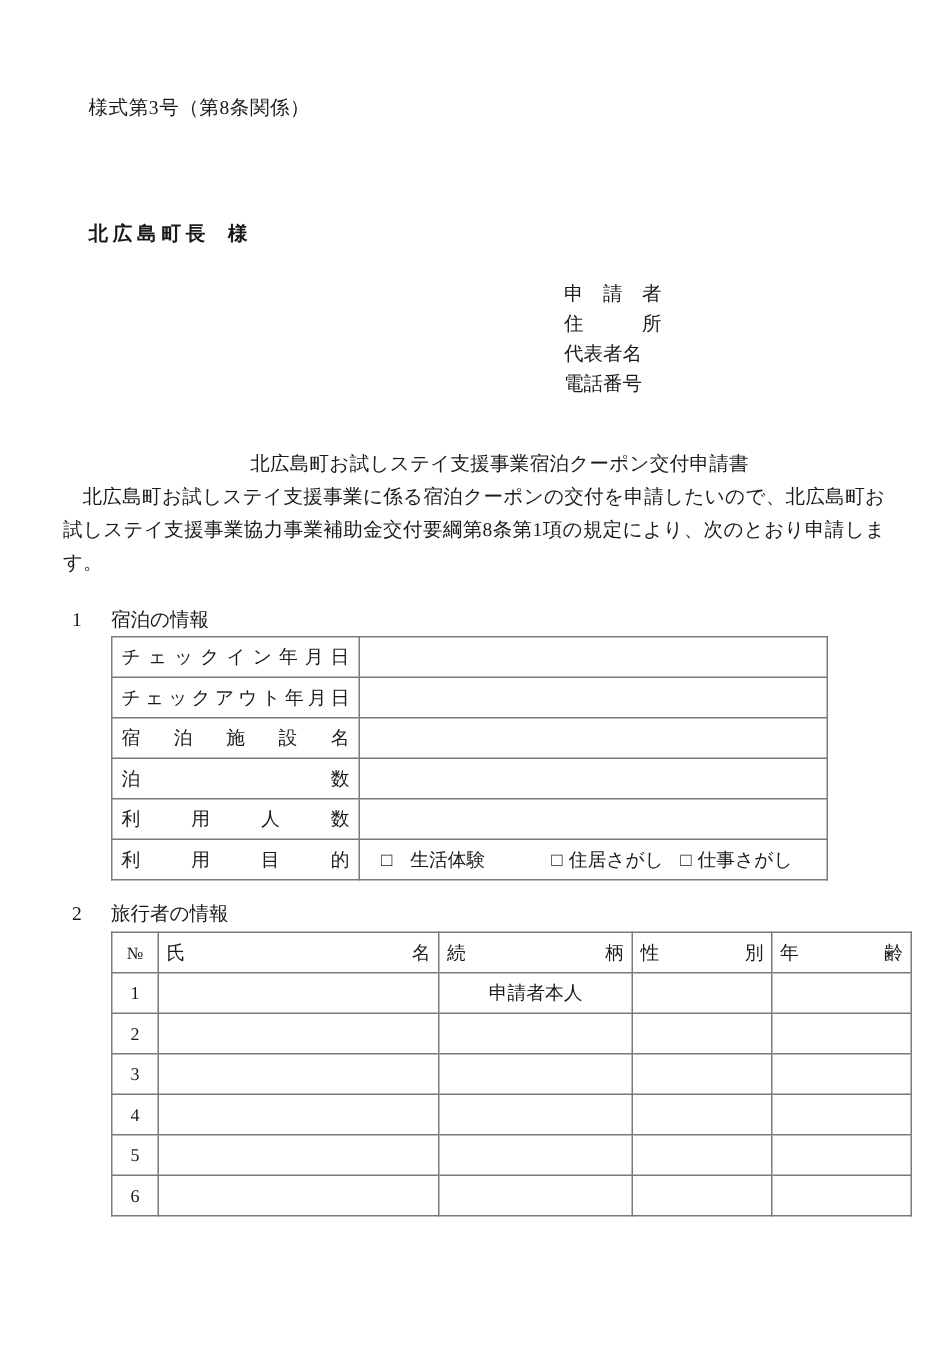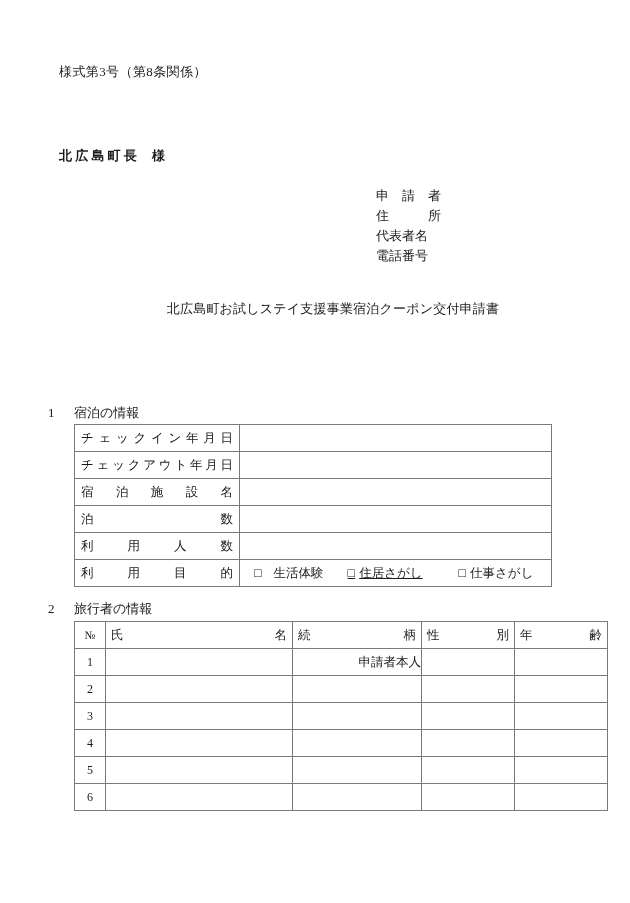--- a/index.html
+++ b/index.html
@@ -129,22 +129,22 @@
   #lodging-table td.value {
     padding: 0 8px;
   }
   .purpose-options {
     display: flex;
     align-items: center;
     font-size: 12.5px;
     padding-left: 6px;
   }
   .purpose-options .opt { white-space: nowrap; }
-  .purpose-options .opt:nth-child(1) { margin-right: 24px; }
-  .purpose-options .opt:nth-child(2) { margin-right: 36px; text-decoration: underline; }
+  .purpose-options .opt:nth-child(1) { margin-right: 44px; }
+  .purpose-options .opt:nth-child(2) { margin-right: 11px; }
   .purpose-options .box { margin-right: 4px; }
   .purpose-options .opt:nth-child(1) .box { margin-right: 12px; }
 
   
   #traveler-table {
     left: 74px; top: 621px;
     width: 478px;
   }
   #traveler-table th, #traveler-table td {
     height: 26px;
@@ -155,21 +155,21 @@
     font-size: 12px;
   }
   #traveler-table th.col-name { width: 176px; }
   #traveler-table th.col-rel  { width: 118px; }
   #traveler-table th.col-sex  { width: 82px; }
   #traveler-table th.col-age  { width: 82px; }
   #traveler-table th {
     padding: 0 5px;
   }
   #traveler-table td.cell-rel-self {
-    text-align: right;
+    text-align: center;
     font-size: 12.5px;
   }
   .no-glyph { font-size: 11.5px; }
 </style>
 </head>
 <body>
 
 <div class="page">
 
   <div class="row" id="form-number">様式第3号（第8条関係）</div>
@@ -182,20 +182,21 @@
   <div id="applicant-block">
     <div>申　請　者</div>
     <div>住　　　所</div>
     <div>代表者名</div>
     <div>電話番号</div>
   </div>
 
   <div class="row" id="doc-title">北広島町お試しステイ支援事業宿泊クーポン交付申請書</div>
 
   <div id="body-text">
+    <p class="p1 indent">北広島町お試しステイ支援事業に係る宿泊クーポンの交付を申請したいので、北広島町お試しステイ支援事業協力事業補助金交付要綱第8条第1項の規定により、次のとおり申請します。</p>
   </div>
 
   <div class="section-heading" id="section-1-heading">
     <span class="num">1</span><span>宿泊の情報</span>
   </div>
 
   <table id="lodging-table">
     <tbody>
       <tr>
         <td class="label">

